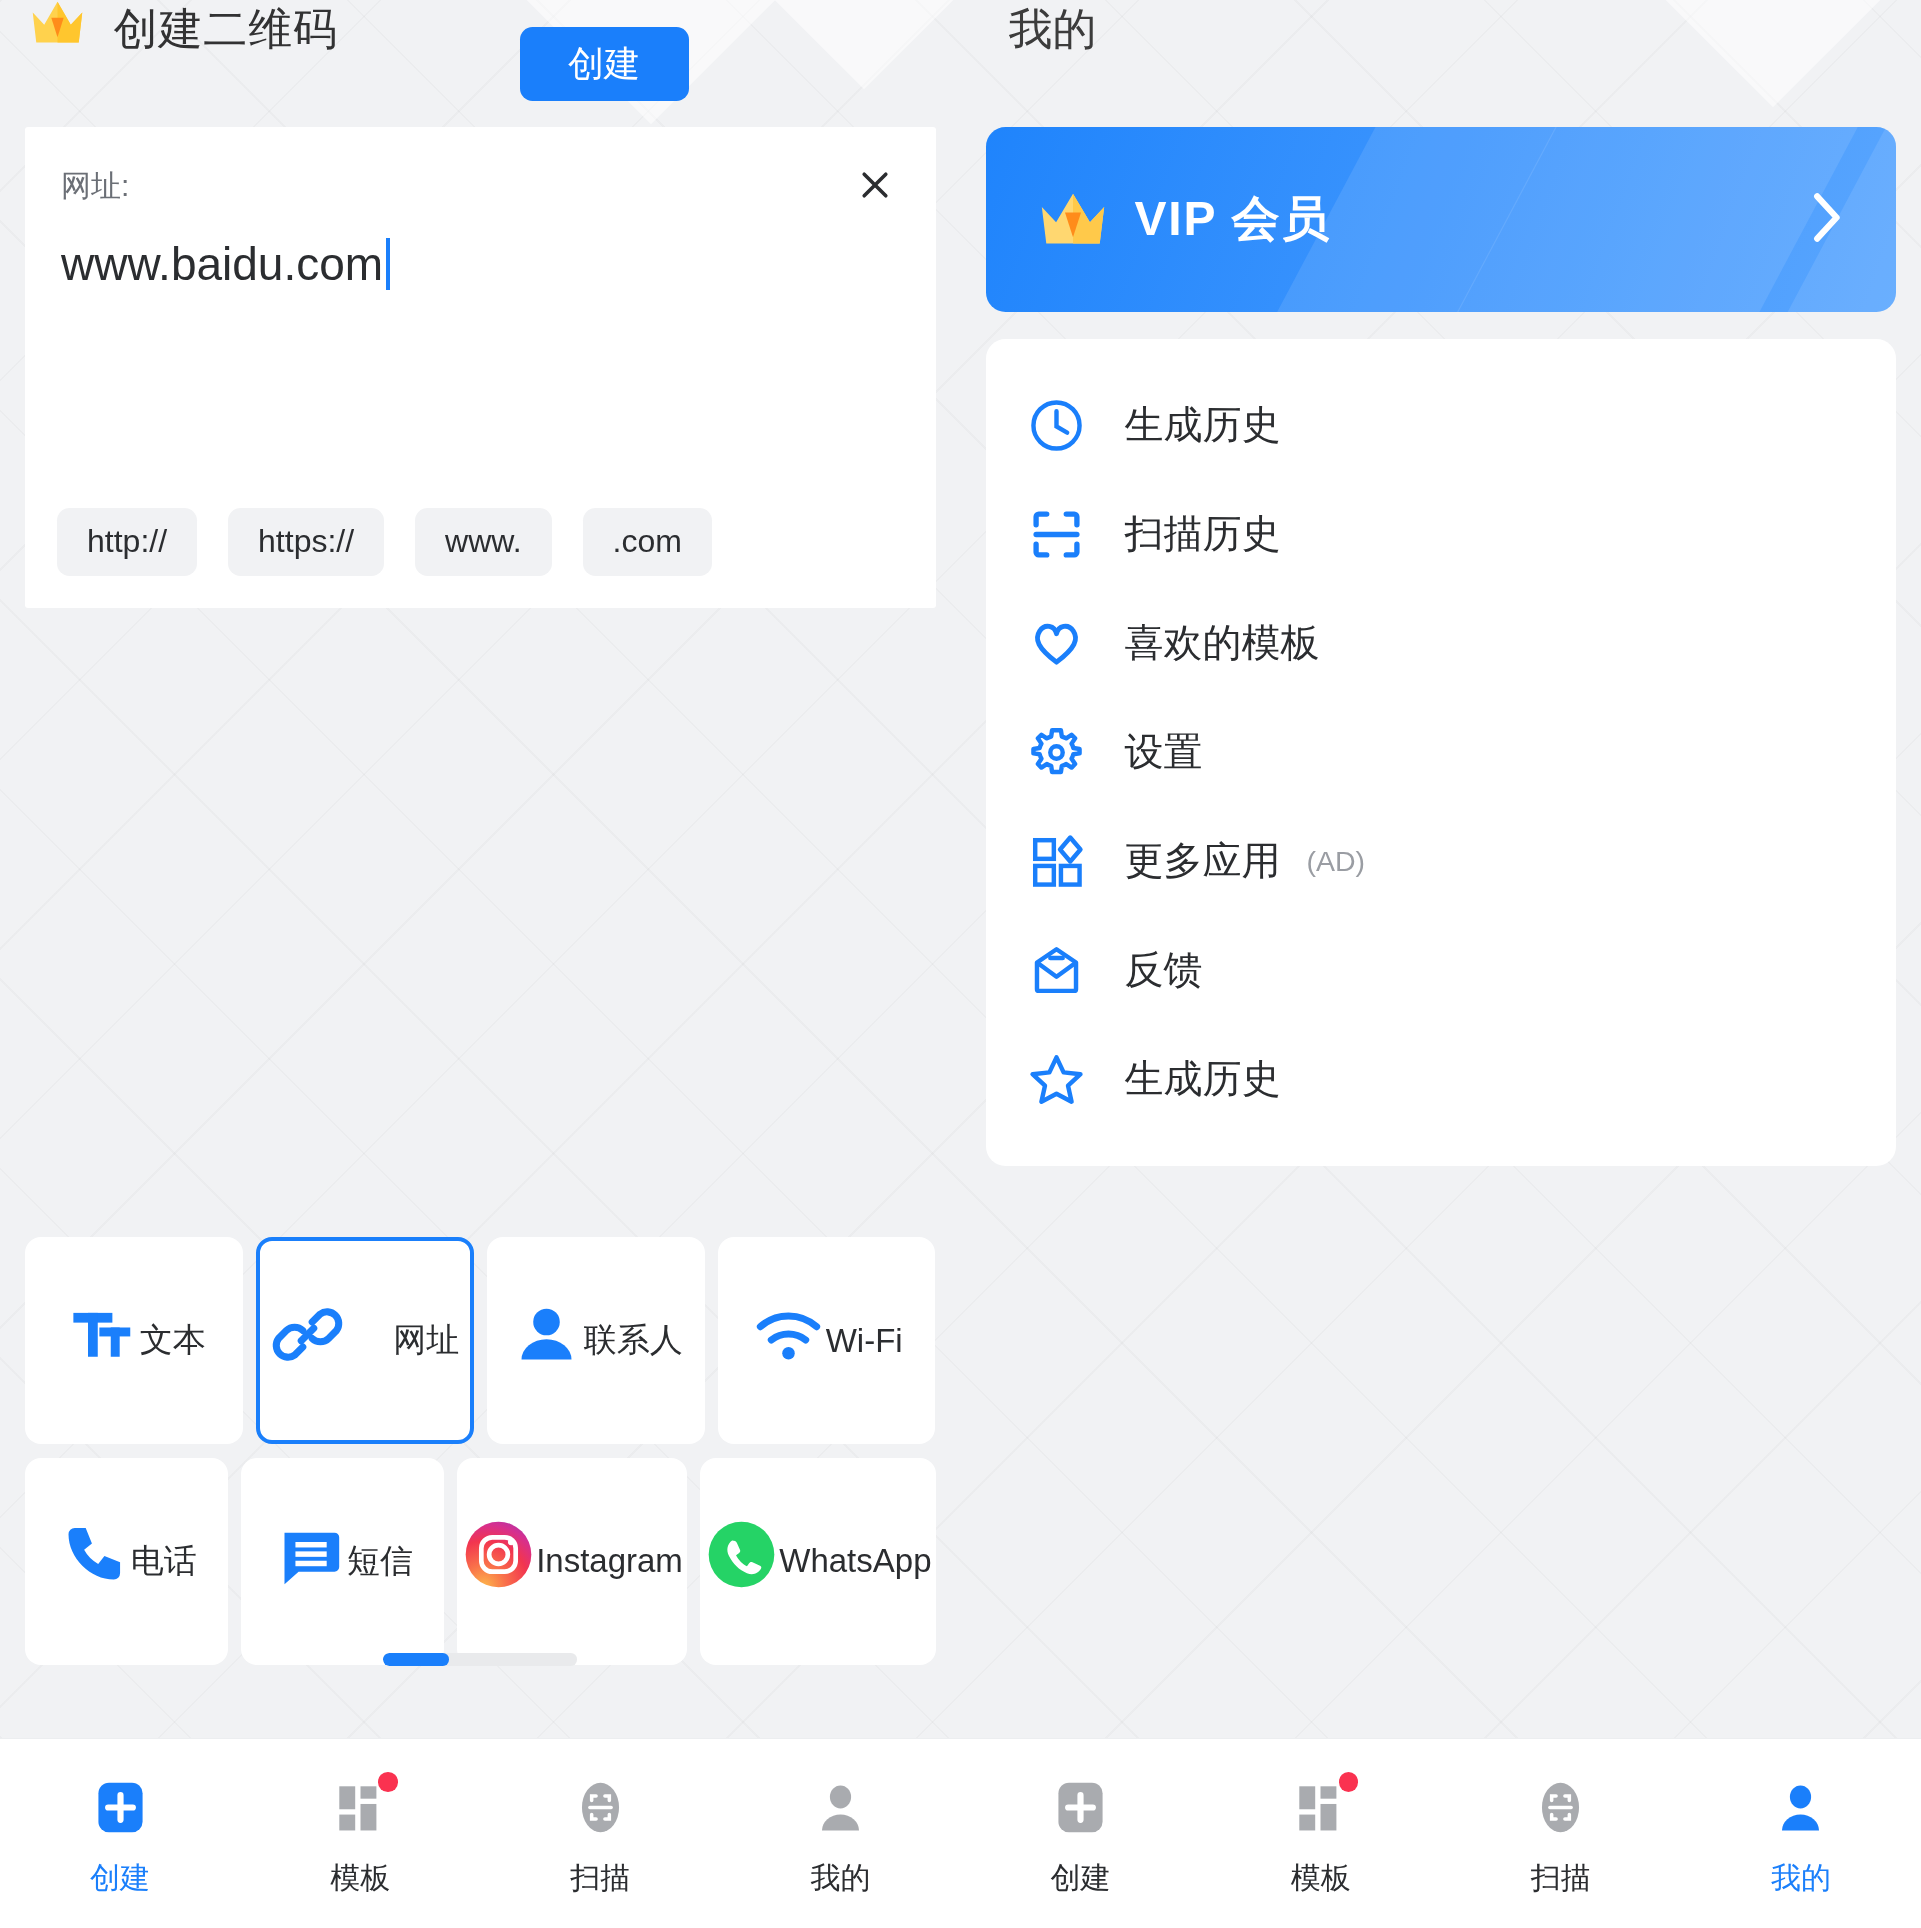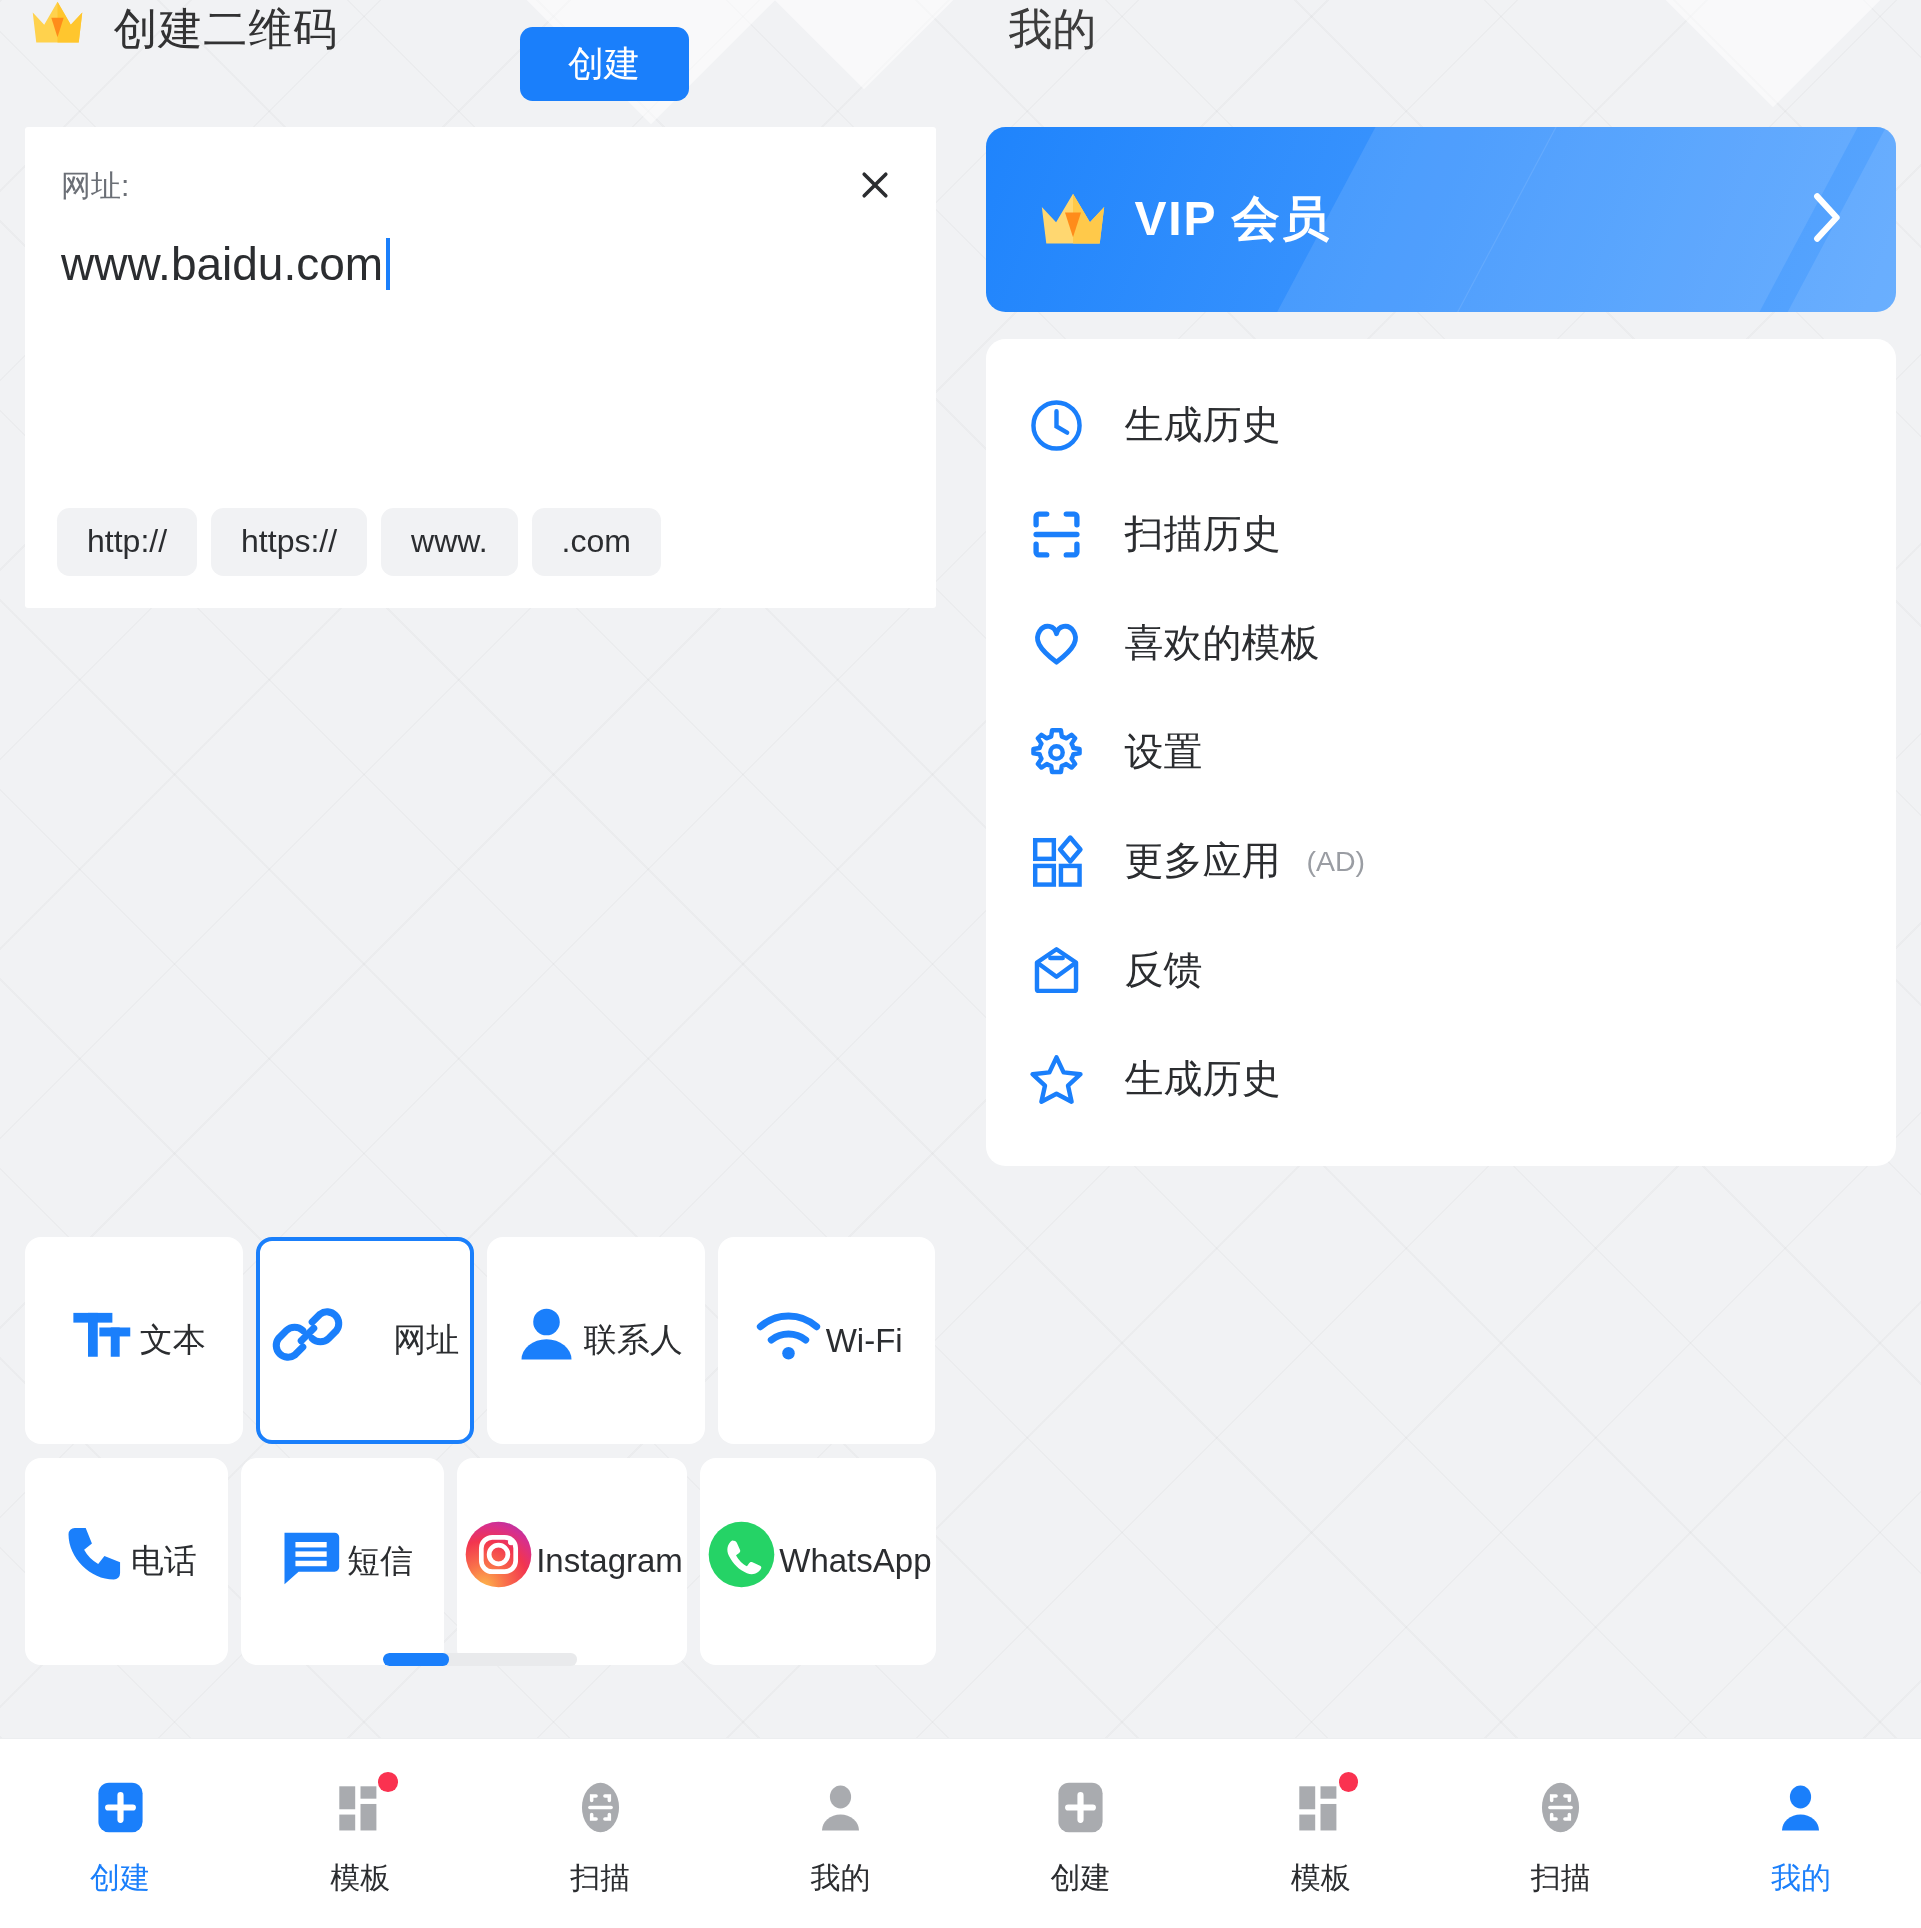--- a/index.html
+++ b/index.html
@@ -55,21 +55,21 @@
   .close-x {
     width: 53px; height: 53px; margin-top: -7.1px; margin-right: -1.8px;
     display: flex; align-items: center; justify-content: center;
     cursor: pointer;
   }
   .url-value {
     margin-top: 23px; font-size: 46px; color: #2b2d30;
     display: flex; align-items: center; height: 59px;
   }
   .caret { display: inline-block; width: 4.5px; height: 52px; background: #1a7ffb; margin-left: 2.7px; }
-  .chips { position: absolute; left: 32px; right: 32px; bottom: 32px; display: flex; gap: 14px; }
+  .chips { position: absolute; left: 32px; right: 32px; bottom: 32px; display: flex; gap: 31px; }
   .chip {
     background: #f1f2f4; border-radius: 12.5px; border: none;
     height: 68px; padding: 0 30px;
     font-size: 32px; color: #2b2d30; cursor: pointer;
     font-family: "Liberation Sans", sans-serif;
     display: flex; align-items: center; justify-content: center;
   }
 
   
   .tiles { position: absolute; left: 25px; right: 25px; bottom: 61px; }

